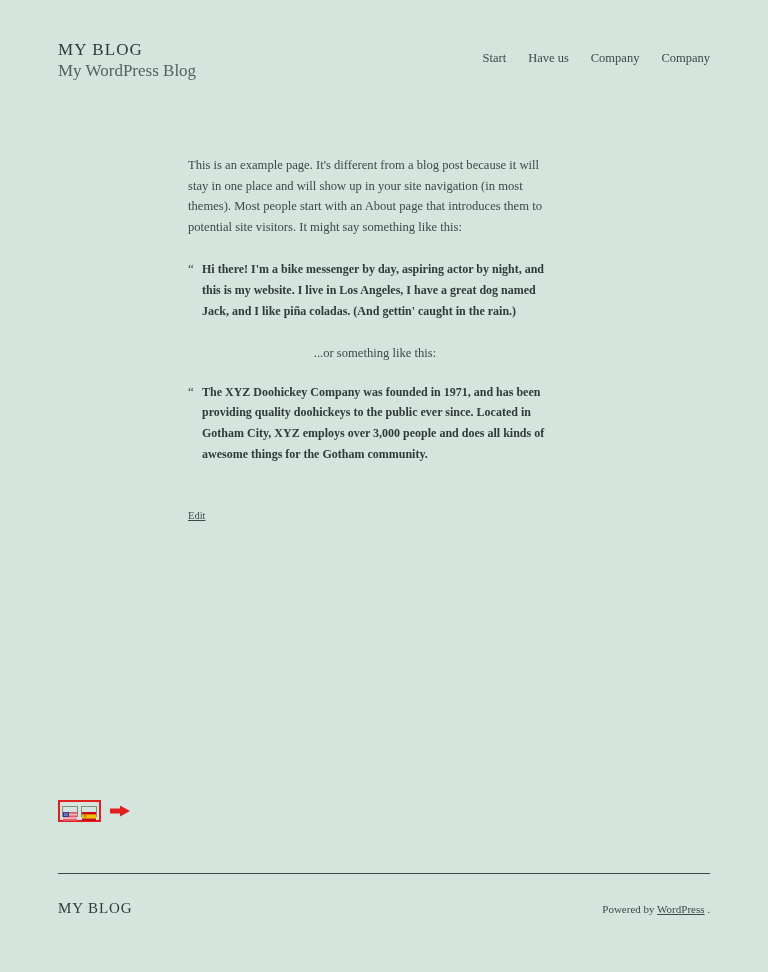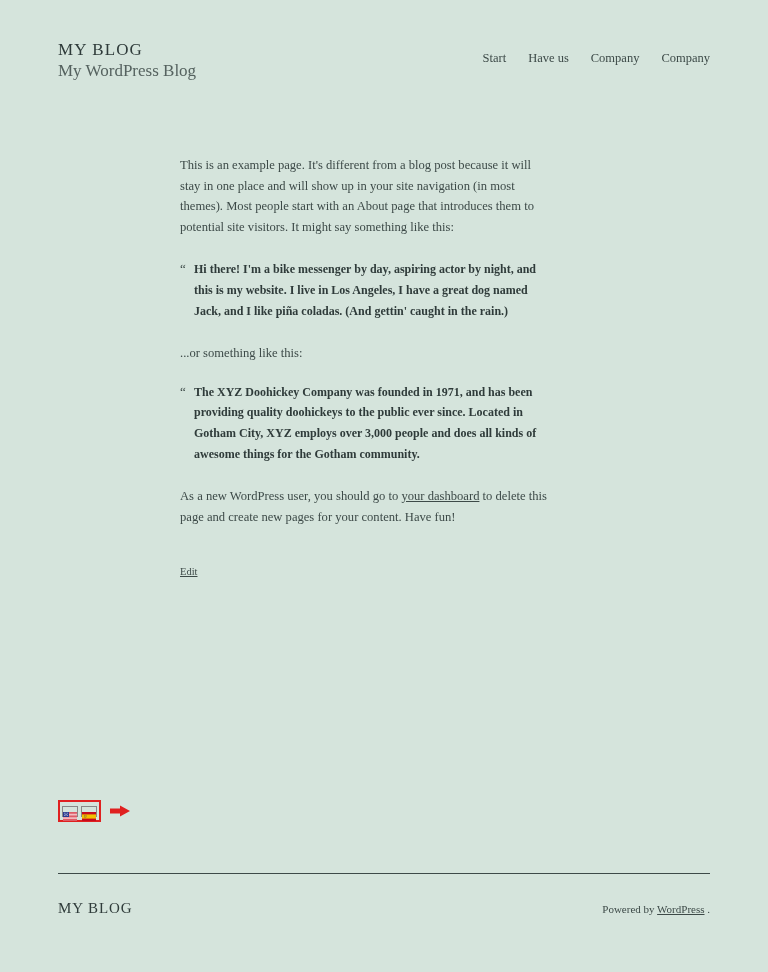--- a/index.html
+++ b/index.html
@@ -64,31 +64,32 @@
     color: #3d4a48;
     text-decoration: none;
     line-height: 16px;
     cursor: pointer;
   }
 
   
   .content {
     position: absolute;
     top: 155px;
-    left: 180px;
+    left: 188px;
     width: 374px;
   }
   .para {
     font-size: 12.6px;
     line-height: 20.6px;
     color: #3d4a48;
     margin: 0 0 22px 0;
   }
   .para.tight {
     margin-bottom: 18px;
+    text-align: center;
   }
   blockquote {
     margin: 0 0 22px 0;
     padding: 0 0 0 14px;
     position: relative;
   }
   blockquote .quote-mark {
     position: absolute;
     left: 0;
     top: 2px;
@@ -102,21 +103,21 @@
     line-height: 20.6px;
     font-weight: bold;
     color: #2f3b3a;
   }
   .inline-link {
     color: #3d4a48;
     text-decoration: underline;
   }
   .edit-link {
     display: inline-block;
-    margin-top: 17px;
+    margin-top: 24px;
     font-size: 10.5px;
     color: #3d4a48;
     text-decoration: underline;
     cursor: pointer;
     text-align: right;
   }
 
   
   .lang-widget {
     position: absolute;
@@ -211,21 +212,20 @@
       <p>Hi there! I'm a bike messenger by day, aspiring actor by night, and this is my website. I live in Los Angeles, I have a great dog named Jack, and I like piña coladas. (And gettin' caught in the rain.)</p>
     </blockquote>
 
     <p class="para tight">...or something like this:</p>
 
     <blockquote>
       <span class="quote-mark">“</span>
       <p>The XYZ Doohickey Company was founded in 1971, and has been providing quality doohickeys to the public ever since. Located in Gotham City, XYZ employs over 3,000 people and does all kinds of awesome things for the Gotham community.</p>
     </blockquote>
 
-    <p class="para"><span>As a new WordPress user, you should go to </span><a class="inline-link">your dashboard</a><span> to delete this page and create new pages for your content. Have fun!</span></p>
 
     <a class="edit-link">Edit</a>
   </div>
 
   <div class="lang-widget">
     <div class="lang-box">
       <span class="flag" title="English">
         <svg width="14" height="9" viewBox="0 0 14 9" xmlns="http://www.w3.org/2000/svg">
           <rect width="14" height="9" fill="#ffffff"></rect>
           <g fill="#cf1626">

